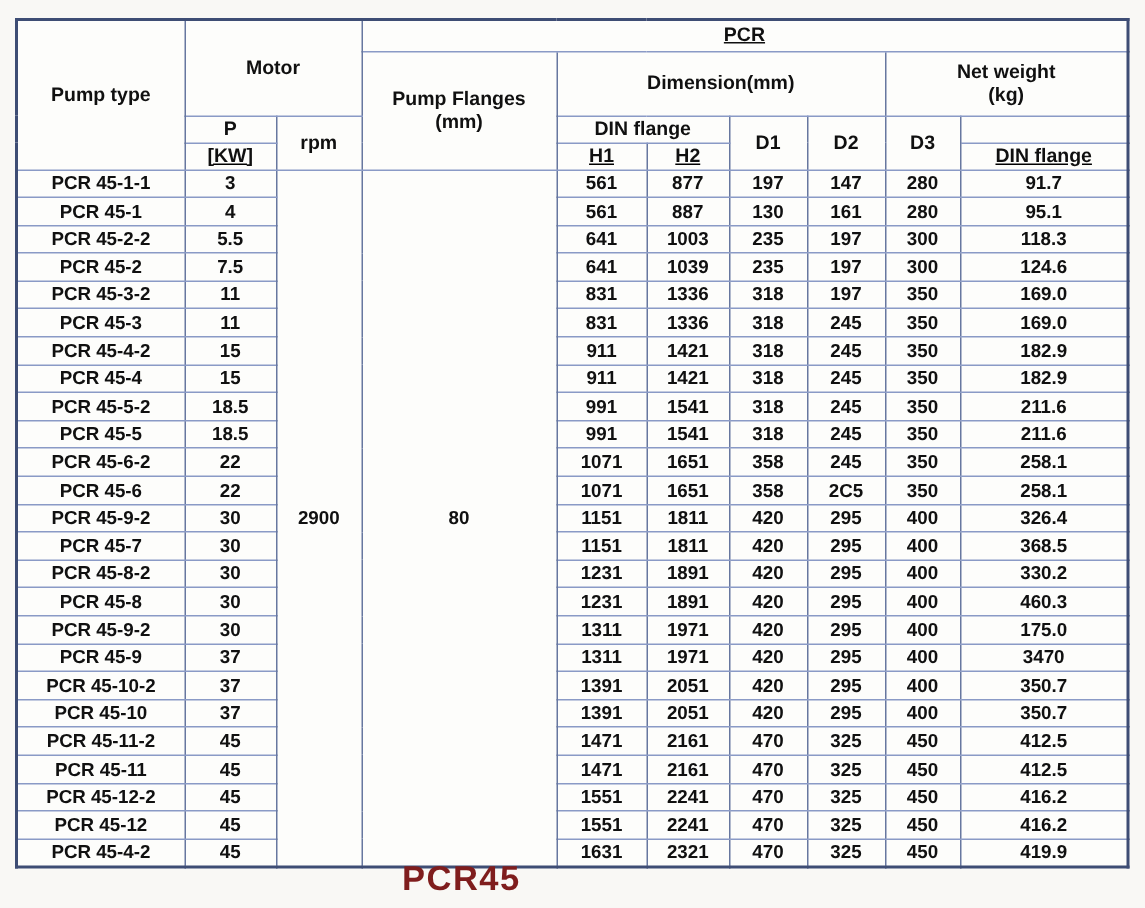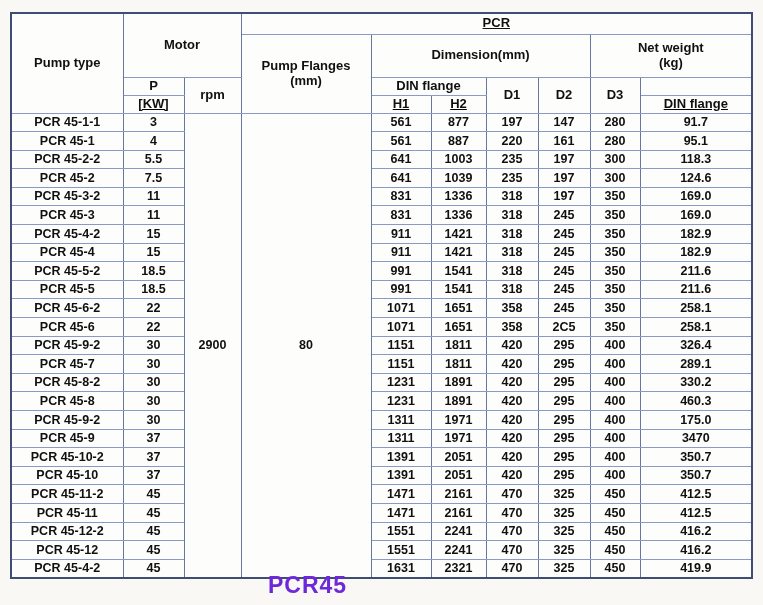--- a/index.html
+++ b/index.html
@@ -48,21 +48,21 @@
   tr.data-row { height: 18.6px; }
   tr.data-row td { font-size: 12.5px; }
   th.pcr-head { border-bottom: 3px solid #2c3b8e; font-size: 13.5px; text-decoration: underline; }
   td.pump-type-cell { text-align: left; padding-left: 8px; }
   .caption {
     position: absolute;
     left: 268px;
     top: 572px;
     font-size: 23px;
     font-weight: bold;
-    color: #6d28d9;
+    color: #7f1d1d;
     letter-spacing: 1px;
     font-family: "Liberation Sans", sans-serif;
   }
 </style>
 </head>
 <body>
 
 <div class="sheet">
 
   <table class="spec">
@@ -122,21 +122,21 @@
           <td class="d1-cell">197</td>
           <td class="d2-cell">147</td>
           <td class="d3-cell">280</td>
           <td class="weight-cell">91.7</td>
         </tr>
         <tr class="data-row">
           <td class="pump-type-cell">PCR 45-1</td>
           <td class="p-kw-cell">4</td>
           <td class="h1-cell">561</td>
           <td class="h2-cell">887</td>
-          <td class="d1-cell">220</td>
+          <td class="d1-cell">130</td>
           <td class="d2-cell">161</td>
           <td class="d3-cell">280</td>
           <td class="weight-cell">95.1</td>
         </tr>
         <tr class="data-row">
           <td class="pump-type-cell">PCR 45-2-2</td>
           <td class="p-kw-cell">5.5</td>
           <td class="h1-cell">641</td>
           <td class="h2-cell">1003</td>
           <td class="d1-cell">235</td>
@@ -245,21 +245,21 @@
           <td class="weight-cell">326.4</td>
         </tr>
         <tr class="data-row">
           <td class="pump-type-cell">PCR 45-7</td>
           <td class="p-kw-cell">30</td>
           <td class="h1-cell">1151</td>
           <td class="h2-cell">1811</td>
           <td class="d1-cell">420</td>
           <td class="d2-cell">295</td>
           <td class="d3-cell">400</td>
-          <td class="weight-cell">289.1</td>
+          <td class="weight-cell">368.5</td>
         </tr>
         <tr class="data-row">
           <td class="pump-type-cell">PCR 45-8-2</td>
           <td class="p-kw-cell">30</td>
           <td class="h1-cell">1231</td>
           <td class="h2-cell">1891</td>
           <td class="d1-cell">420</td>
           <td class="d2-cell">295</td>
           <td class="d3-cell">400</td>
           <td class="weight-cell">330.2</td>

